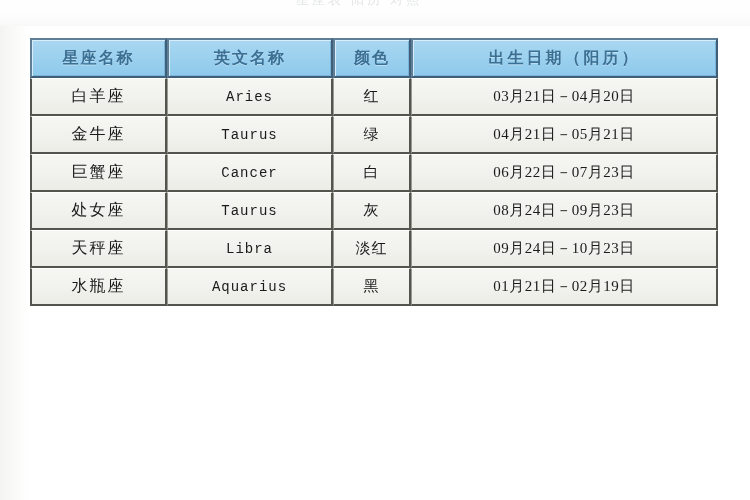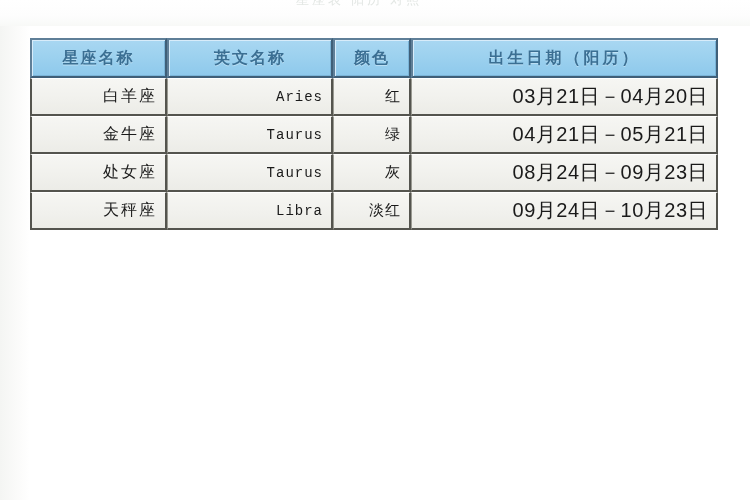--- a/index.html
+++ b/index.html
@@ -99,21 +99,21 @@
     overflow: hidden;
   }
   thead th.th-date { letter-spacing: 3px; }
 
   
   tbody td {
     height: 35px;
     padding: 0 8px;
     background: linear-gradient(#f6f6f3 0%, #f1f1ed 55%, #ecece7 100%);
     color: #1a1a1a;
-    text-align: right;
+    text-align: center;
     vertical-align: middle;
     font-size: 15px;
     border-top: 1px solid #ffffff;
     border-left: 1px solid #9a9a92;
     border-right: 2px solid #54544e;
     border-bottom: 2px solid #54544e;
     white-space: nowrap;
     overflow: hidden;
   }
 
@@ -125,22 +125,22 @@
   tbody td.cell-en {
     font-family: Liberation Mono, monospace;
     font-size: 14px;
     letter-spacing: 1px;
   }
   tbody td.cell-color {
     font-size: 15px;
     letter-spacing: 1px;
   }
   tbody td.cell-date {
-    font-family: Liberation Sans, sans-serif;
-    font-size: 20px;
+    font-family: Liberation Serif, serif;
+    font-size: 15px;
     letter-spacing: 0.5px;
   }
 
   
   tbody td:first-child,
   thead th:first-child { border-left-width: 2px; border-left-color: #54544e; }
   thead th:first-child { border-left-color: #5f7f98; }
 </style>
 </head>
 <body>
@@ -175,27 +175,39 @@
             <td class="cell-color">红</td>
             <td class="cell-date">03月21日－04月20日</td>
           </tr>
           <tr>
             <td class="cell-cn">金牛座</td>
             <td class="cell-en">Taurus</td>
             <td class="cell-color">绿</td>
             <td class="cell-date">04月21日－05月21日</td>
           </tr>
           <tr>
+            <td class="cell-cn">巨蟹座</td>
+            <td class="cell-en">Cancer</td>
+            <td class="cell-color">白</td>
+            <td class="cell-date">06月22日－07月23日</td>
+          </tr>
+          <tr>
             <td class="cell-cn">处女座</td>
             <td class="cell-en">Taurus</td>
             <td class="cell-color">灰</td>
             <td class="cell-date">08月24日－09月23日</td>
           </tr>
           <tr>
             <td class="cell-cn">天秤座</td>
             <td class="cell-en">Libra</td>
             <td class="cell-color">淡红</td>
             <td class="cell-date">09月24日－10月23日</td>
           </tr>
+          <tr>
+            <td class="cell-cn">水瓶座</td>
+            <td class="cell-en">Aquarius</td>
+            <td class="cell-color">黑</td>
+            <td class="cell-date">01月21日－02月19日</td>
+          </tr>
         </tbody>
     </table>
   </div>
 </div>
 
 </body></html>

